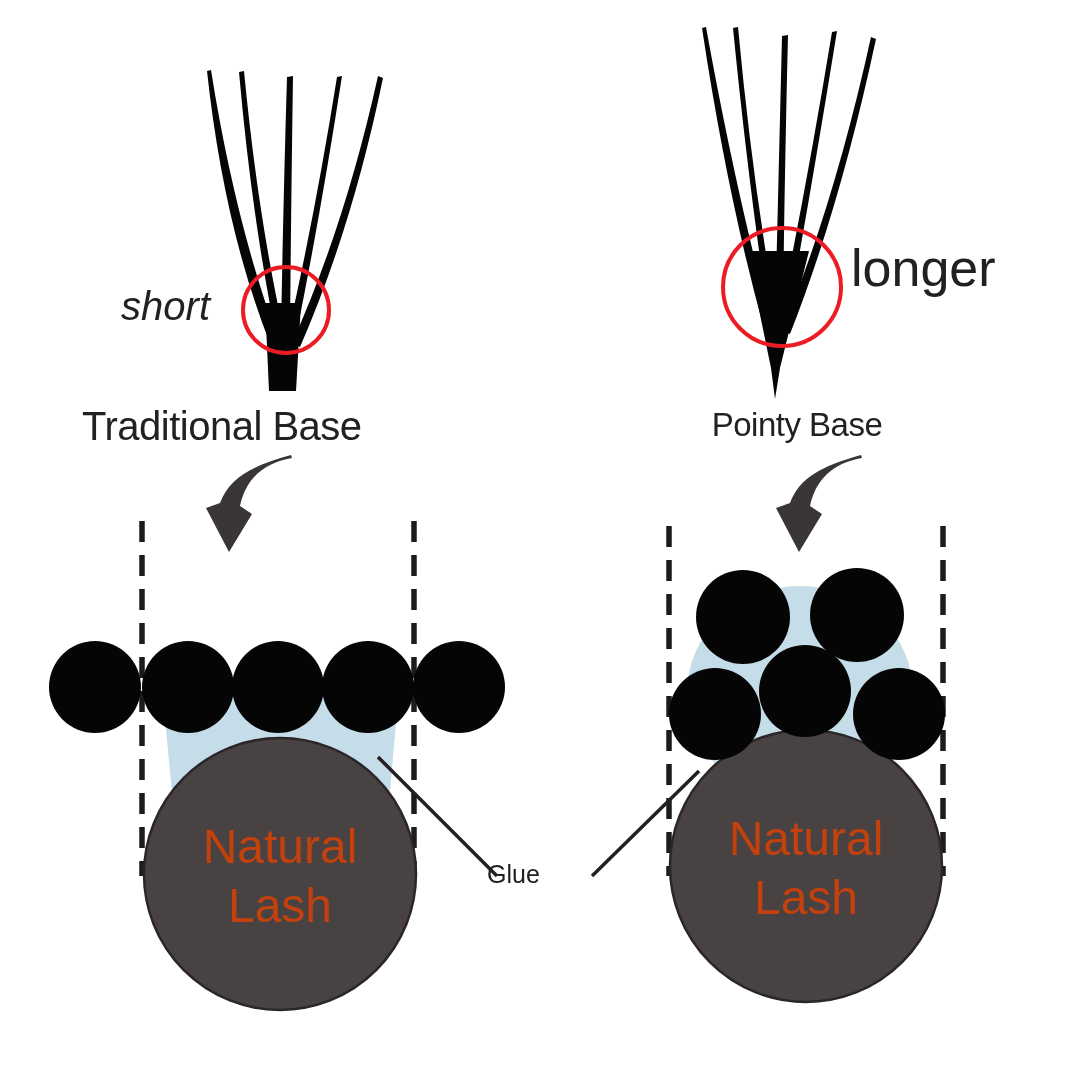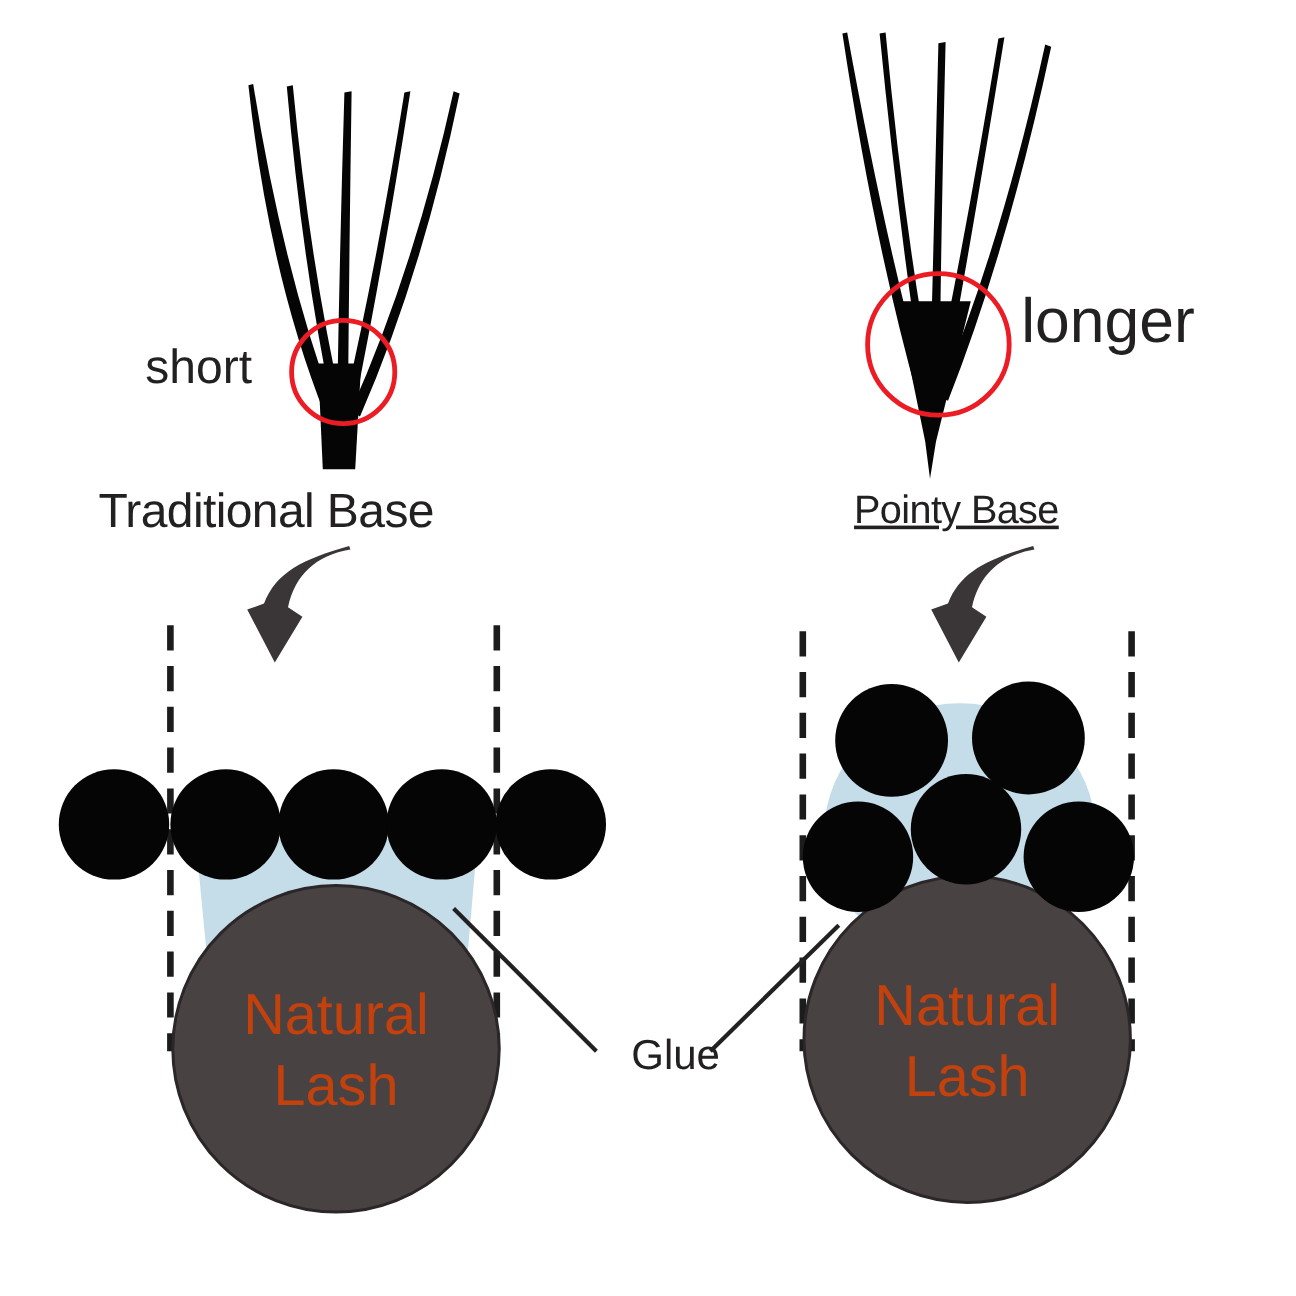--- a/index.html
+++ b/index.html
@@ -2,25 +2,25 @@
 <html><head>
 <meta charset="utf-8">
 <style>
   html,body{margin:0;padding:0;background:#ffffff;}
   #stage{
     position:relative;width:1080px;height:1080px;background:#ffffff;overflow:hidden;
     font-family:"Liberation Sans", sans-serif;color:#232021;
   }
   #artwork{position:absolute;left:0;top:0;width:1080px;height:1080px;}
   .lbl{position:absolute;color:#232021;white-space:nowrap;}
-  #short-label{left:60px;top:284px;width:150px;text-align:right;font-size:40px;}
+  #short-label{left:60px;top:284px;width:150px;text-align:right;font-size:40px;font-style:italic;}
   #longer-label{left:851px;top:238px;font-size:52px;}
   #trad-label{left:82px;top:404px;width:400px;text-align:left;font-size:40px;letter-spacing:-0.5px;}
-  #pointy-label{left:597px;top:406px;width:400px;text-align:center;font-size:33px;letter-spacing:-0.5px;text-decoration:underline;}
-  #glue-label{left:503px;top:860px;width:120px;text-align:center;font-size:35px;}
+  #pointy-label{left:597px;top:406px;width:400px;text-align:center;font-size:33px;letter-spacing:-0.5px;}
+  #glue-label{left:487px;top:860px;width:120px;font-size:25px;}
   .natural-label{
     position:absolute;width:272px;text-align:center;color:#c2410c;
     font-size:48px;line-height:59px;white-space:normal;
   }
   #natural-left{left:144px;top:817px;}
   #natural-right{left:670px;top:809px;}
 </style>
 </head>
 <body>
 

